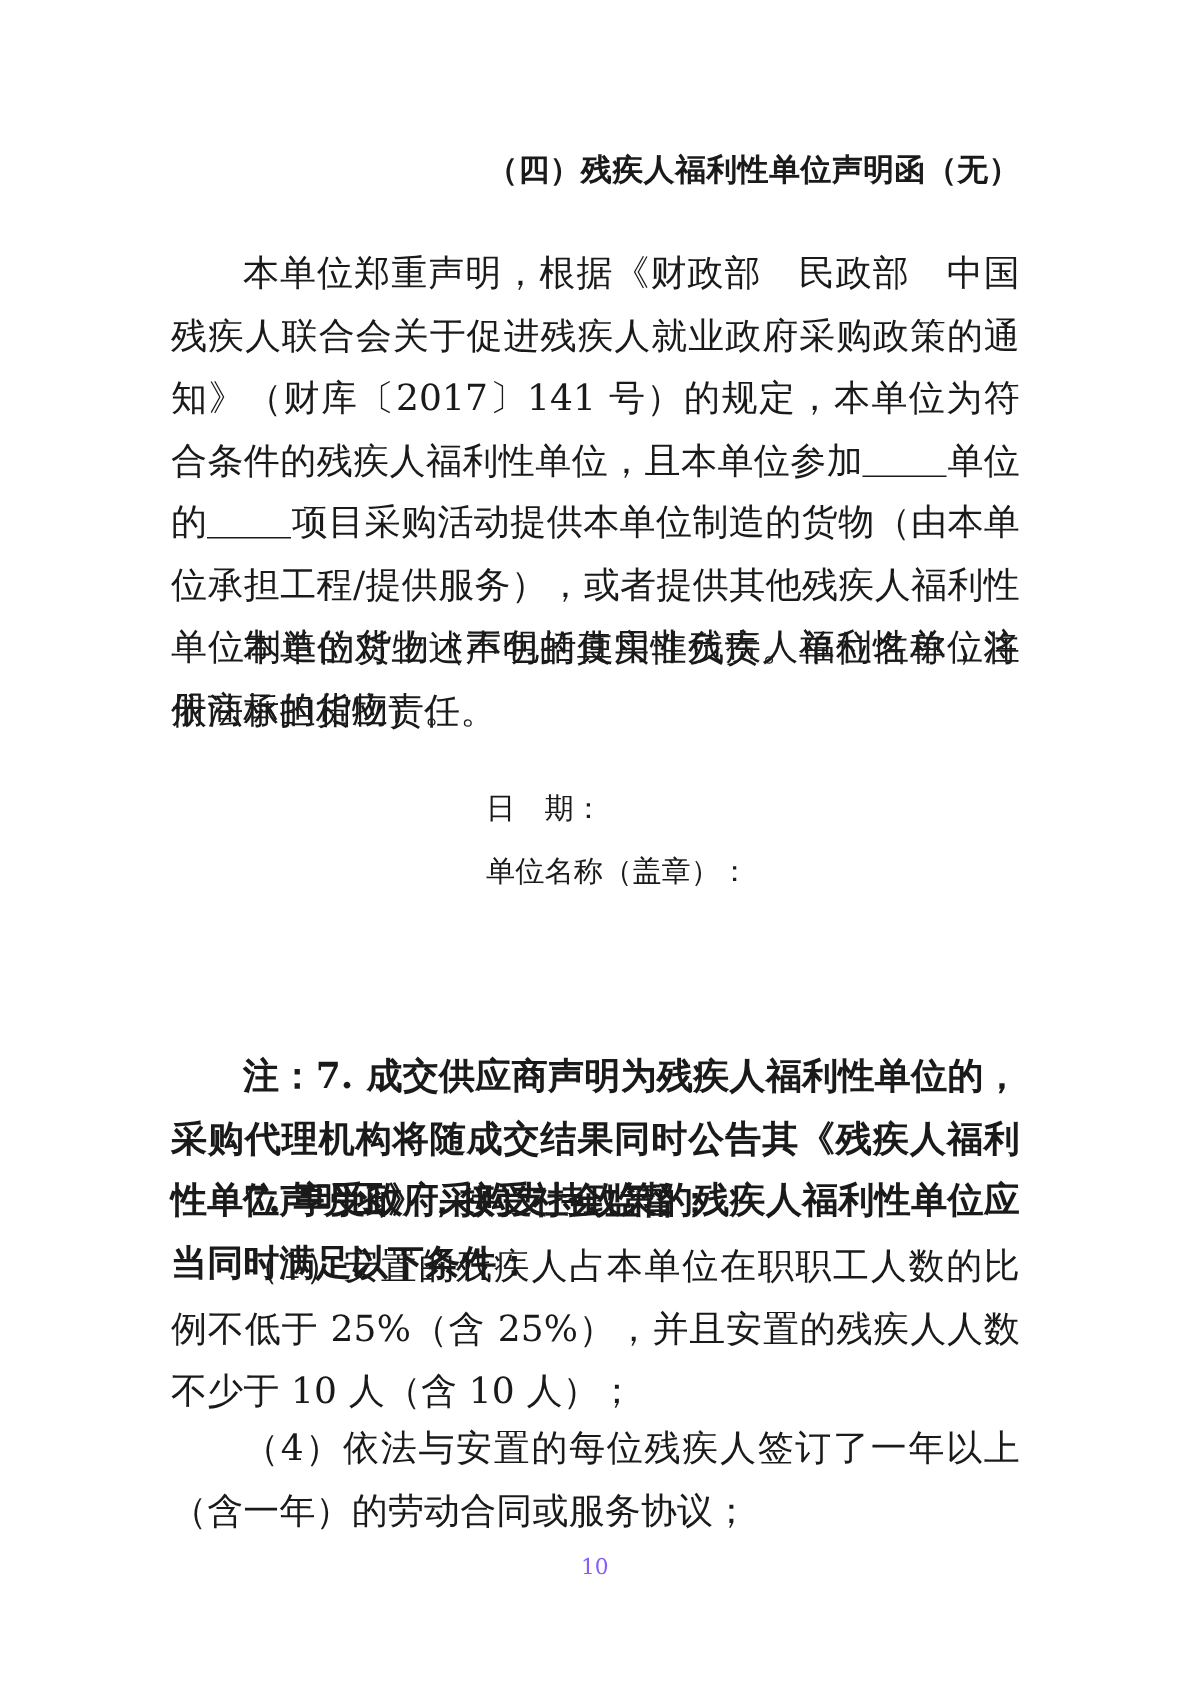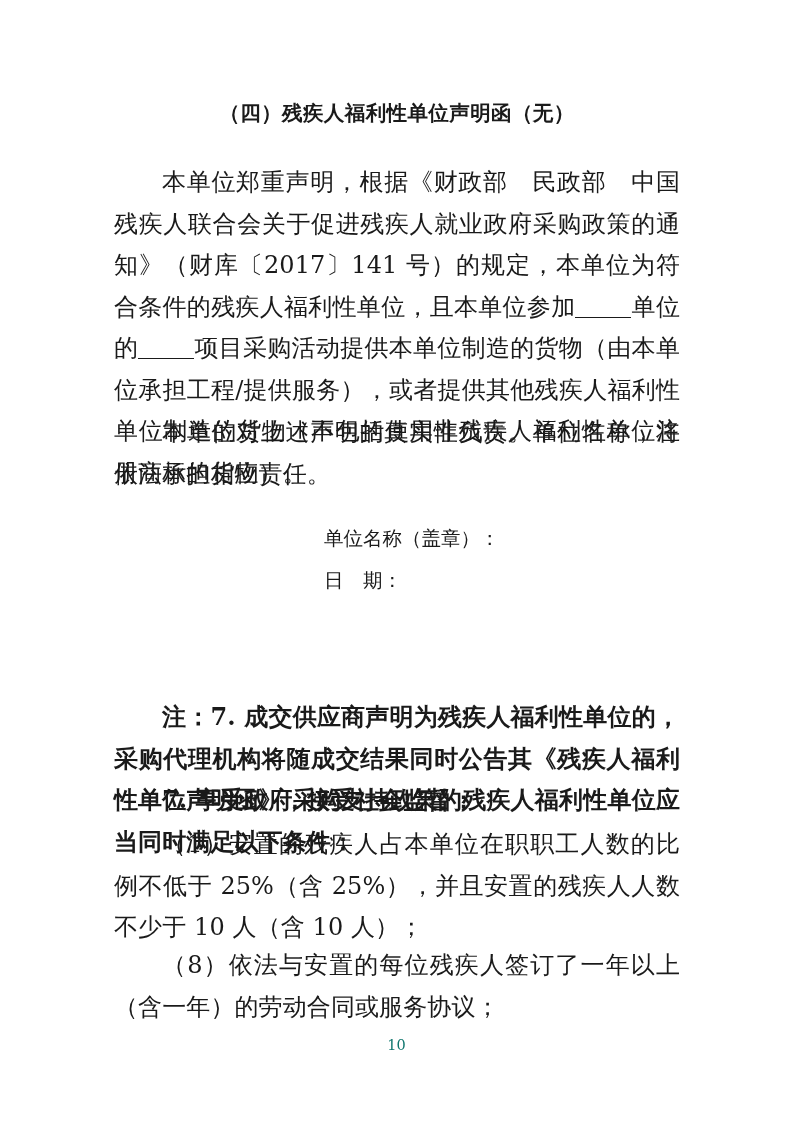--- a/index.html
+++ b/index.html
@@ -25,21 +25,21 @@
     top: 0;
     width: 566px;
   }
 
   
   .doc-title {
     position: absolute;
     left: 0;
     top: 84px;
     width: 566px;
-    text-align: center;
+    text-align: right;
     font-size: 20.5px;
     font-weight: bold;
     letter-spacing: 0.4px;
     line-height: 30px;
     white-space: nowrap;
   }
 
   
   .para {
     position: absolute;
@@ -80,21 +80,21 @@
   .sign-line { white-space: pre; }
 
   
   .page-number {
     position: absolute;
     left: 0;
     top: 1037px;
     width: 793px;
     text-align: center;
     font-size: 14.5px;
-    color: #0f766e;
+    color: #8b5cf6;
   }
 </style>
 </head>
 <body>
 
 <div class="page">
 
   <div class="content">
 
     <h1 class="doc-title">（四）残疾人福利性单位声明函（无）</h1>
@@ -102,24 +102,24 @@
     <p class="para indent2 p-declaration"><span>本单位郑重声明，根据《财政部　民政部　中国残疾人联合会关于促进残疾人就业政府采购政策的通知》（财库〔2017〕141 号）的规定，本单位为符合条件的残疾人福利性单位，且本单位参加</span><span class="blank"></span><span>单位的</span><span class="blank"></span><span>项目采购活动提供本单位制造的货物（由本单位承担工程/提供服务），或者提供其他残疾人福利性单位制造的货物（不包括使用非残疾人福利性单位注册商标的货物）。</span></p>
 
     <p class="para indent2 p-responsibility">本单位对上述声明的真实性负责。单位名称，将依法承担相应责任。</p>
 
     <p class="para bold indent2 p-note1">注：7. 成交供应商声明为残疾人福利性单位的，采购代理机构将随成交结果同时公告其《残疾人福利性单位声明函》，接受社会监督；</p>
 
     <p class="para bold indent2 p-note2">7. 享受政府采购支持政策的残疾人福利性单位应当同时满足以下条件：</p>
 
     <p class="para indent2 p-cond1">（1）安置的残疾人占本单位在职职工人数的比例不低于 25%（含 25%），并且安置的残疾人人数不少于 10 人（含 10 人）；</p>
 
-    <p class="para indent2 p-cond2">（8）依法与安置的每位残疾人签订了一年以上（含一年）的劳动合同或服务协议；</p>
+    <p class="para indent2 p-cond2">（4）依法与安置的每位残疾人签订了一年以上（含一年）的劳动合同或服务协议；</p>
 
     <div class="sign-block">
+      <div class="sign-line">日　期：</div>
       <div class="sign-line">单位名称（盖章）：</div>
-      <div class="sign-line">日　期：</div>
     </div>
 
   </div>
 
   <div class="page-number">10</div>
 
 </div>
 
 </body></html>

